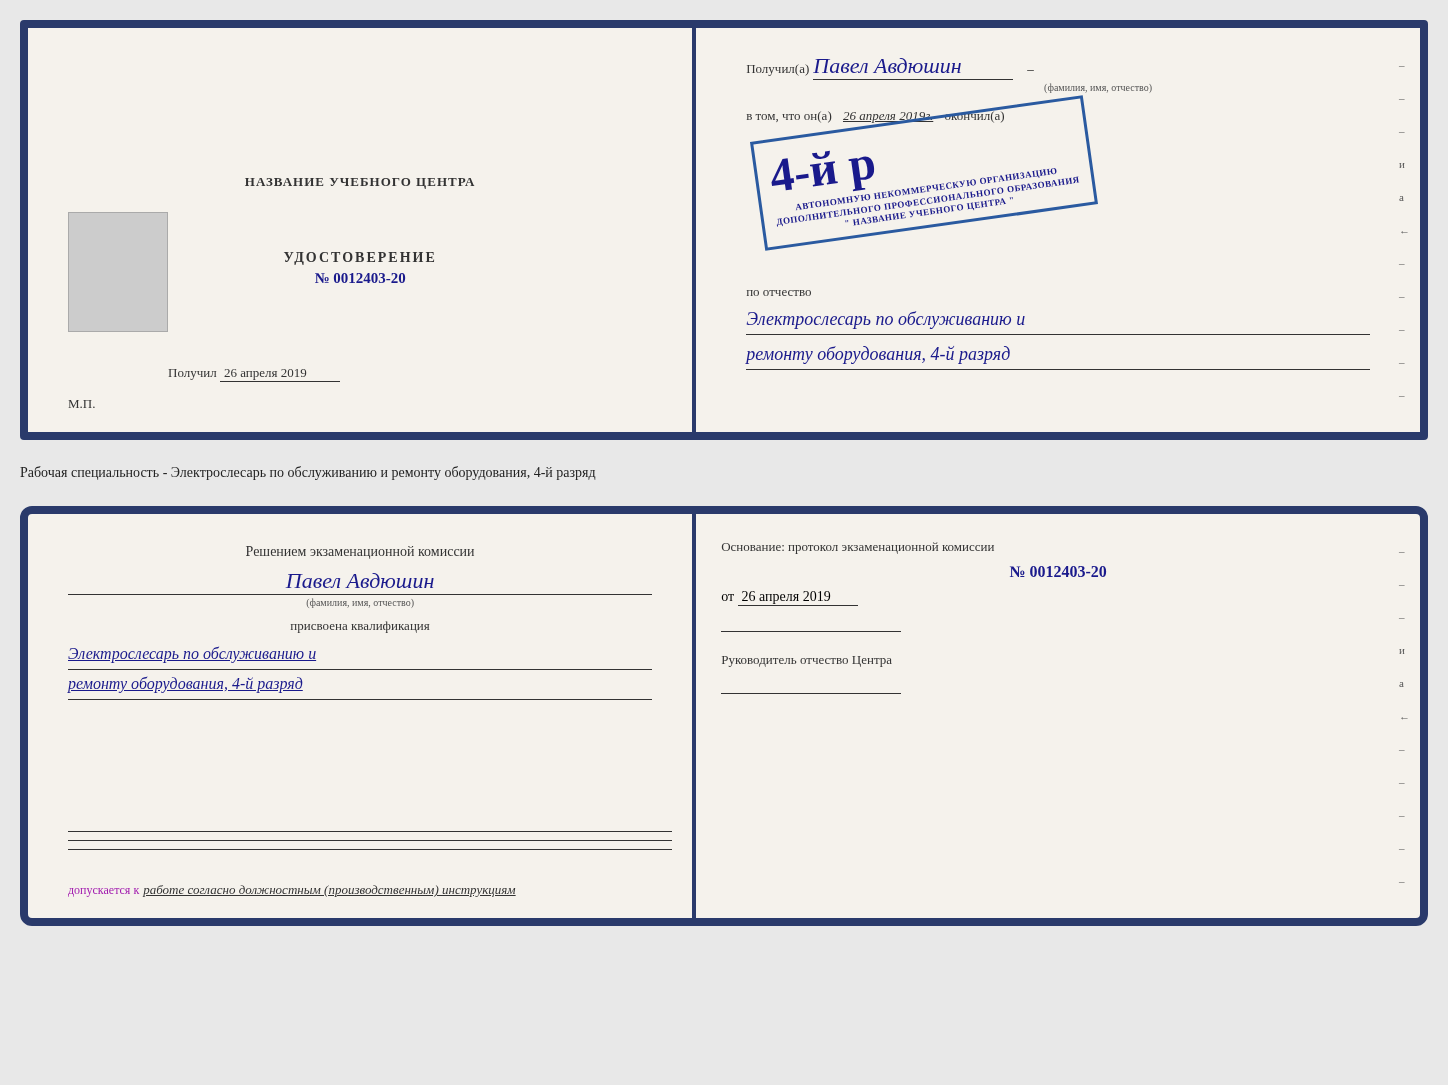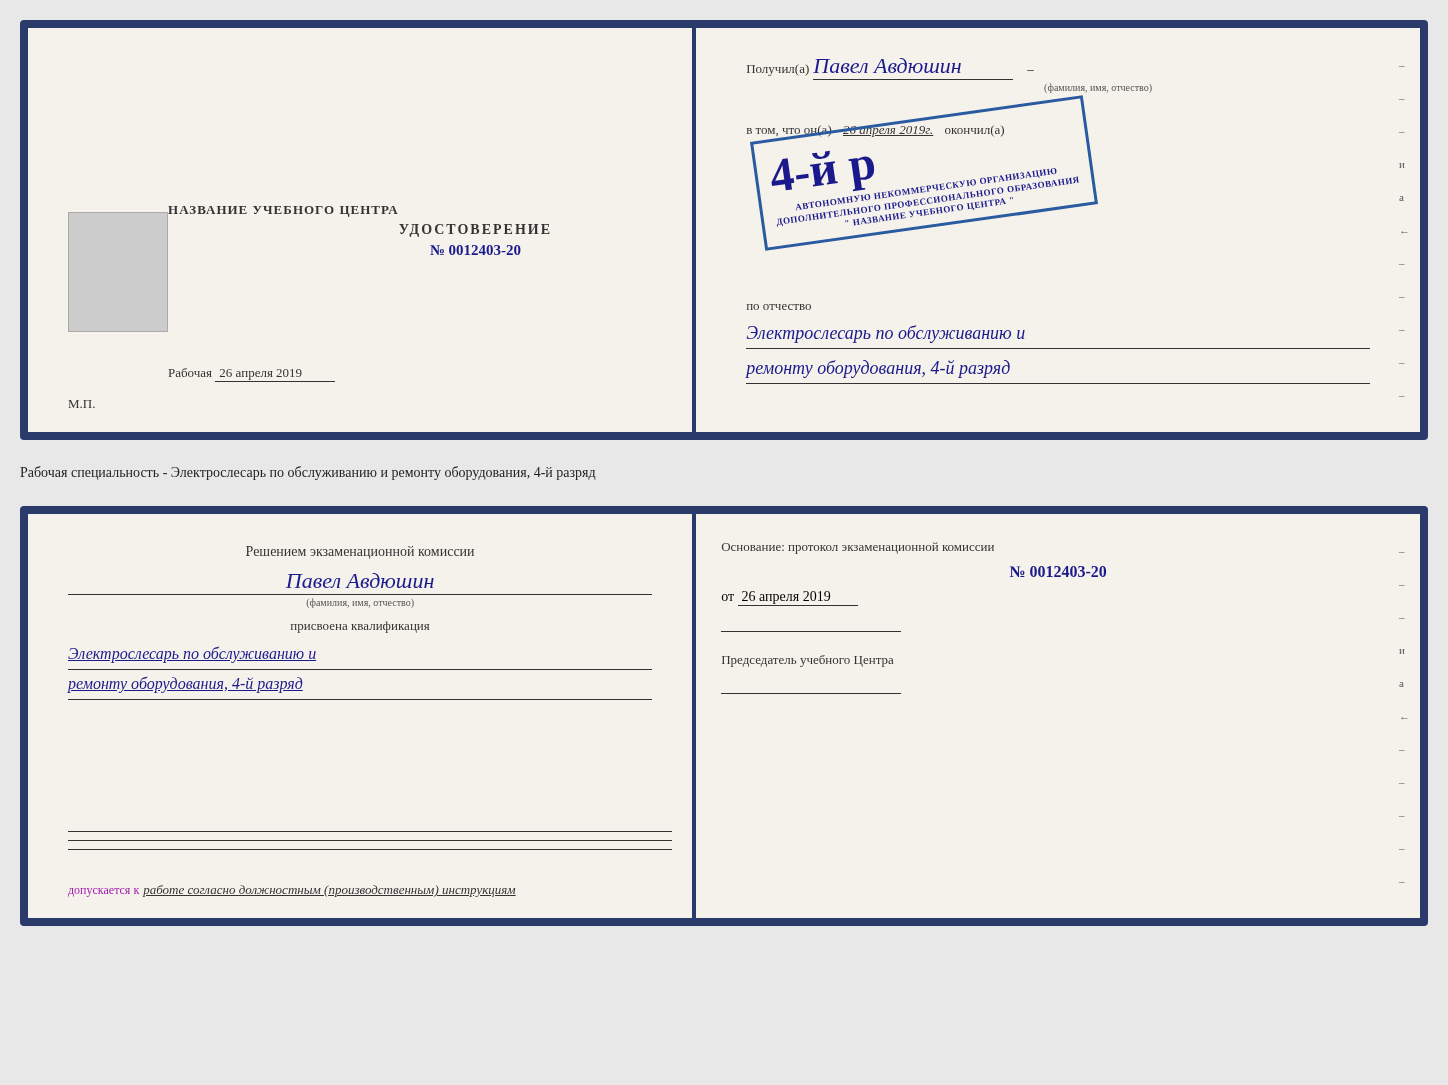--- a/index.html
+++ b/index.html
@@ -26,21 +26,21 @@
       overflow: hidden;
       position: relative;
       min-height: 420px;
     }
 
     .doc-left {
       width: 48%;
       border-right: 4px solid #2a3a6b;
       padding: 24px 40px;
       display: flex;
-      flex-direction: row;
+      flex-direction: column;
       align-items: center;
       justify-content: center;
       position: relative;
     }
 
     .doc-right {
       width: 52%;
       padding: 25px 50px;
       position: relative;
     }
@@ -123,21 +123,21 @@
       margin-top: 2px;
     }
 
     .underline-field {
       border-bottom: 1px solid #333;
       display: inline-block;
       min-width: 200px;
     }
 
     .vtom-line {
-      margin-top: 29px;
+      margin-top: 15px;
       font-size: 13px;
       color: #333;
     }
 
     .stamp-box {
       border: 3px solid #2a5aa0;
       display: inline-block;
       padding: 6px 12px;
       transform: rotate(-8deg);
       position: absolute;
@@ -198,21 +198,21 @@
       color: #222;
       padding: 5px 0;
       font-family: Liberation Serif, serif;
     }
 
     
     .document-bottom {
       display: flex;
       background: #f5f2ec;
       border: 8px solid #2a3a6b;
-      border-radius: 4px;
+      border-radius: 12px;
       overflow: hidden;
       min-height: 420px;
     }
 
     .doc-bottom-left {
       width: 48%;
       border-right: 4px solid #2a3a6b;
       padding: 30px 40px;
       position: relative;
     }
@@ -347,21 +347,21 @@
       <div class="center-title">НАЗВАНИЕ УЧЕБНОГО ЦЕНТРА</div>
 
       <div class="photo-placeholder"></div>
 
       <div class="udostoverenie-block">
         <div class="udostoverenie-label">УДОСТОВЕРЕНИЕ</div>
         <div class="udostoverenie-number">№ 0012403-20</div>
       </div>
 
       <div class="vydano-line">
-        <span>Рабочая</span>
+        <span>Получил</span>
         <span style="border-bottom:1px solid #333; display:inline-block; min-width:120px; padding-left:4px;">26 апреля 2019</span>
       </div>
 
       <div class="mp-line">М.П.</div>
     </div>
 
     <div class="doc-right">
 
       <div style="margin-bottom:10px;">
         <span class="right-line">Получил(a)</span>
@@ -445,21 +445,21 @@
           <span>от</span>
           <span style="border-bottom:1px solid #333; display:inline-block; min-width:120px; padding-left:4px;">26 апреля 2019</span>
         </div>
       </div>
 
       <div class="signature-block">
         <div class="sig-line"></div>
       </div>
 
       <div class="signature-block">
-        <div class="sig-label">Председатель учебного Центра</div>
+        <div class="sig-label">Руководитель отчество Центра</div>
         <div class="sig-line"></div>
       </div>
 
       <div class="right-margin-dashes-bottom">
         <span>–</span>
         <span>–</span>
         <span>–</span>
         <span>и</span>
         <span>а</span>
         <span>←</span>

